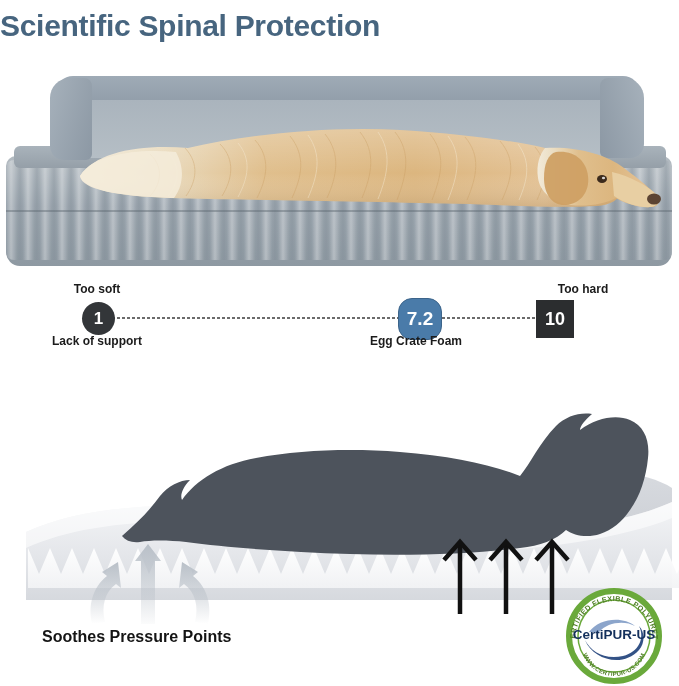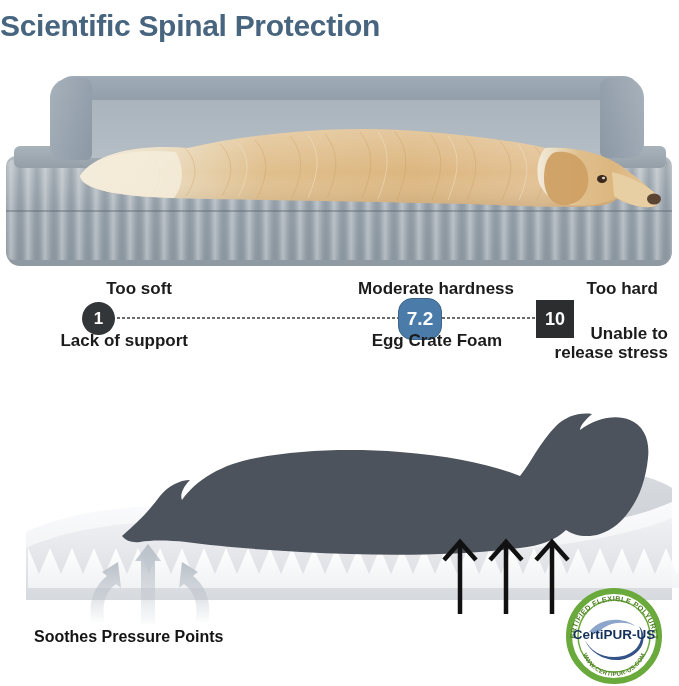--- a/index.html
+++ b/index.html
@@ -95,22 +95,22 @@
   #dog-photo { position:absolute; left:0; top:0; width:679px; height:222px; }
 
   
   #scale {
     position:relative;
     width:679px; height:110px;
     margin-top:4px;
   }
   .scale-label {
     position:absolute;
-    font-size:17px; font-weight:bold; color:#1b1b1b;
-    text-align:right; white-space:nowrap; line-height:18px;
+    font-size:12px; font-weight:bold; color:#1b1b1b;
+    text-align:center; white-space:nowrap; line-height:18px;
   }
   #lbl-soft   { left:22px;  top:6px;  width:150px; }
   #lbl-soft-b { left:6px;   top:58px; width:182px; }
   #lbl-mod    { left:318px; top:6px;  width:196px; }
   #lbl-mod-b  { left:330px; top:58px; width:172px; }
   #lbl-hard   { left:508px; top:6px;  width:150px; }
   #lbl-hard-b { left:508px; top:50px; width:160px; line-height:19px; }
 
   #scale-line {
     position:absolute;
@@ -146,21 +146,21 @@
   }
   #diagram svg { display:block; }
 
   
   #captions { position:relative; width:679px; height:42px; }
   .caption {
     position:absolute; top:4px;
     font-size:16px; font-weight:bold; color:#141414;
     white-space:nowrap;
   }
-  #cap-left  { left:34px;text-align:center; }
+  #cap-left  { left:42px;text-align:center; }
   #cap-right { left:418px; }
 
   
   #seal {
     position:absolute; left:565px; top:588px;
     width:98px; height:96px;
   }
 </style>
 </head>
 <body>
@@ -261,35 +261,30 @@
     <ellipse cx="602" cy="131" rx="5" ry="4" fill="#3b2a1c"></ellipse>
     <ellipse cx="603.5" cy="130" rx="1.6" ry="1.3" fill="#ffffff" opacity=".8"></ellipse>
 
     <path d="M556,104 C574,102 586,112 588,128 C590,144 580,156 566,157
              C552,158 544,146 544,130 C544,116 548,106 556,104 Z" fill="#cfa064" opacity=".95"></path>
   </svg>
 </div>
 
 <div id="scale">
   <div class="scale-label" id="lbl-soft">Too soft</div>
-  <div class="scale-label" id="lbl-mod">Moderate hardness</div>
   <div class="scale-label" id="lbl-hard">Too hard</div>
 
   <div id="scale-line"></div>
 
   <div class="marker" id="marker-1">1</div>
   <div class="marker" id="marker-72">7.2</div>
   <div class="marker" id="marker-10">10</div>
 
   <div class="scale-label" id="lbl-mod-b">Egg Crate Foam</div>
   <div class="scale-label" id="lbl-soft-b">Lack of support</div>
-  <div class="scale-label" id="lbl-hard-b">
-    <span>Unable to</span><br>
-    <span>release stress</span>
-  </div>
 </div>
 
 <div id="diagram">
   <svg width="679" height="240" viewBox="0 0 679 240" xmlns="http://www.w3.org/2000/svg">
     <defs>
       <linearGradient id="foamG" x1="0" y1="0" x2="0" y2="1">
         <stop offset="0%" stop-color="#f4f5f7"></stop>
         <stop offset="55%" stop-color="#e4e6ea"></stop>
         <stop offset="100%" stop-color="#d6d9de"></stop>
       </linearGradient>

